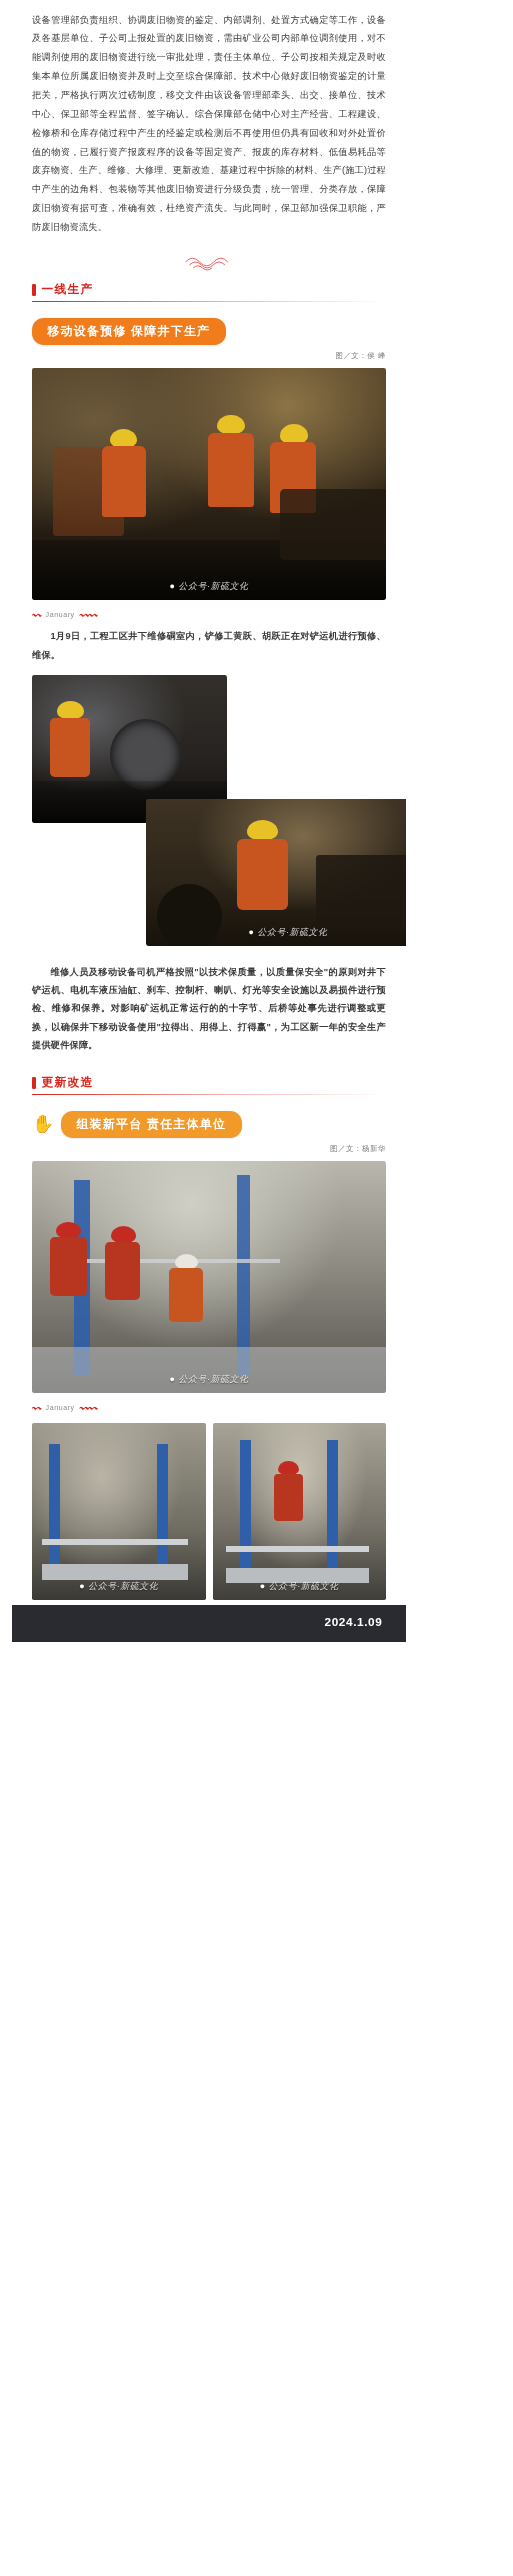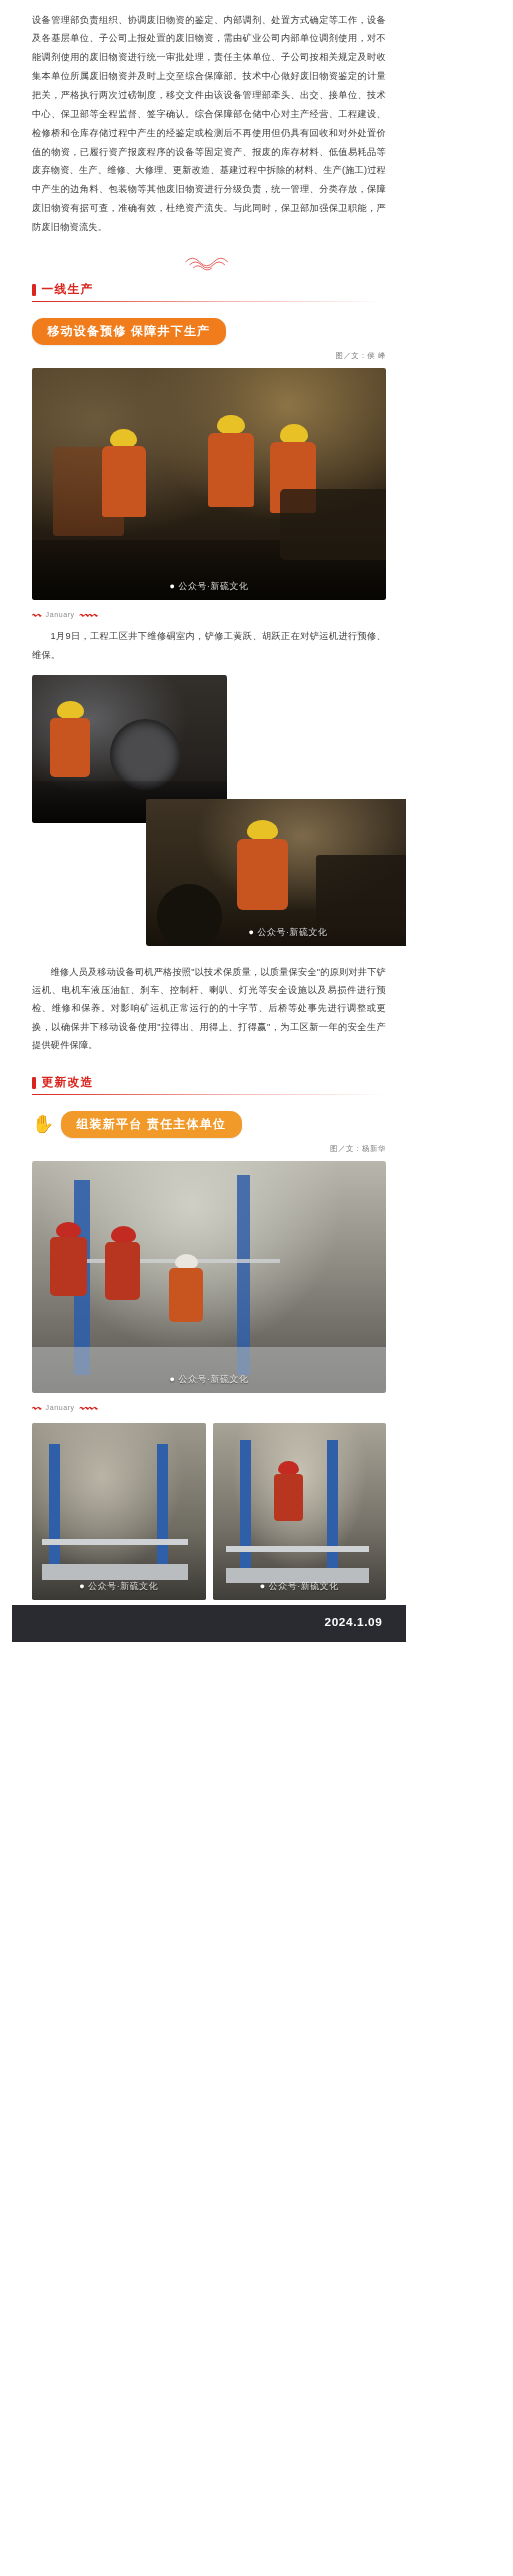--- a/index.html
+++ b/index.html
@@ -112,20 +112,21 @@
     position: absolute;
     left: 50%;
     bottom: 7px;
     transform: translateX(-50%);
     font-size: 8.9px;
     color: rgba(255,255,255,0.82);
     letter-spacing: 0.6px;
     white-space: nowrap;
     text-shadow: 0 0.6px 1.2px rgba(0,0,0,0.5);
     pointer-events: none;
+    font-style: italic;
   }
   .photo .wm .dot { color:#fff; }
 
   
   .scene-a { background:
       radial-gradient(ellipse at 18% 22%, #6d5a3c 0%, rgba(109,90,60,0) 46%),
       radial-gradient(ellipse at 72% 16%, #8d7446 0%, rgba(141,116,70,0) 42%),
       linear-gradient(180deg, #4a3a24 0%, #3a2d1c 38%, #241c12 72%, #171209 100%);
   }
   .scene-b { background:
@@ -175,20 +176,21 @@
   .date-badge .squig { color: #d9251d; font-size: 9.5px; letter-spacing: -0.6px; }
 
   
   .body-text {
     padding: 5.9px 20px 0 20px;
     font-size: 9.2px;
     line-height: 2.0;
     color: #3b3b3b;
     text-align: justify;
     letter-spacing: 0.2px;
+    font-weight: bold;
   }
   .body-text p { margin: 0 0 4.7px 0; text-indent: 2em; }
 
   
   .row2 {
     display: flex;
     gap: 7px;
     margin: 8.3px 20px 0 20px;
   }
   .row2 .cell { flex: 1; position: relative; border-radius: 1.8px; overflow: hidden; }

